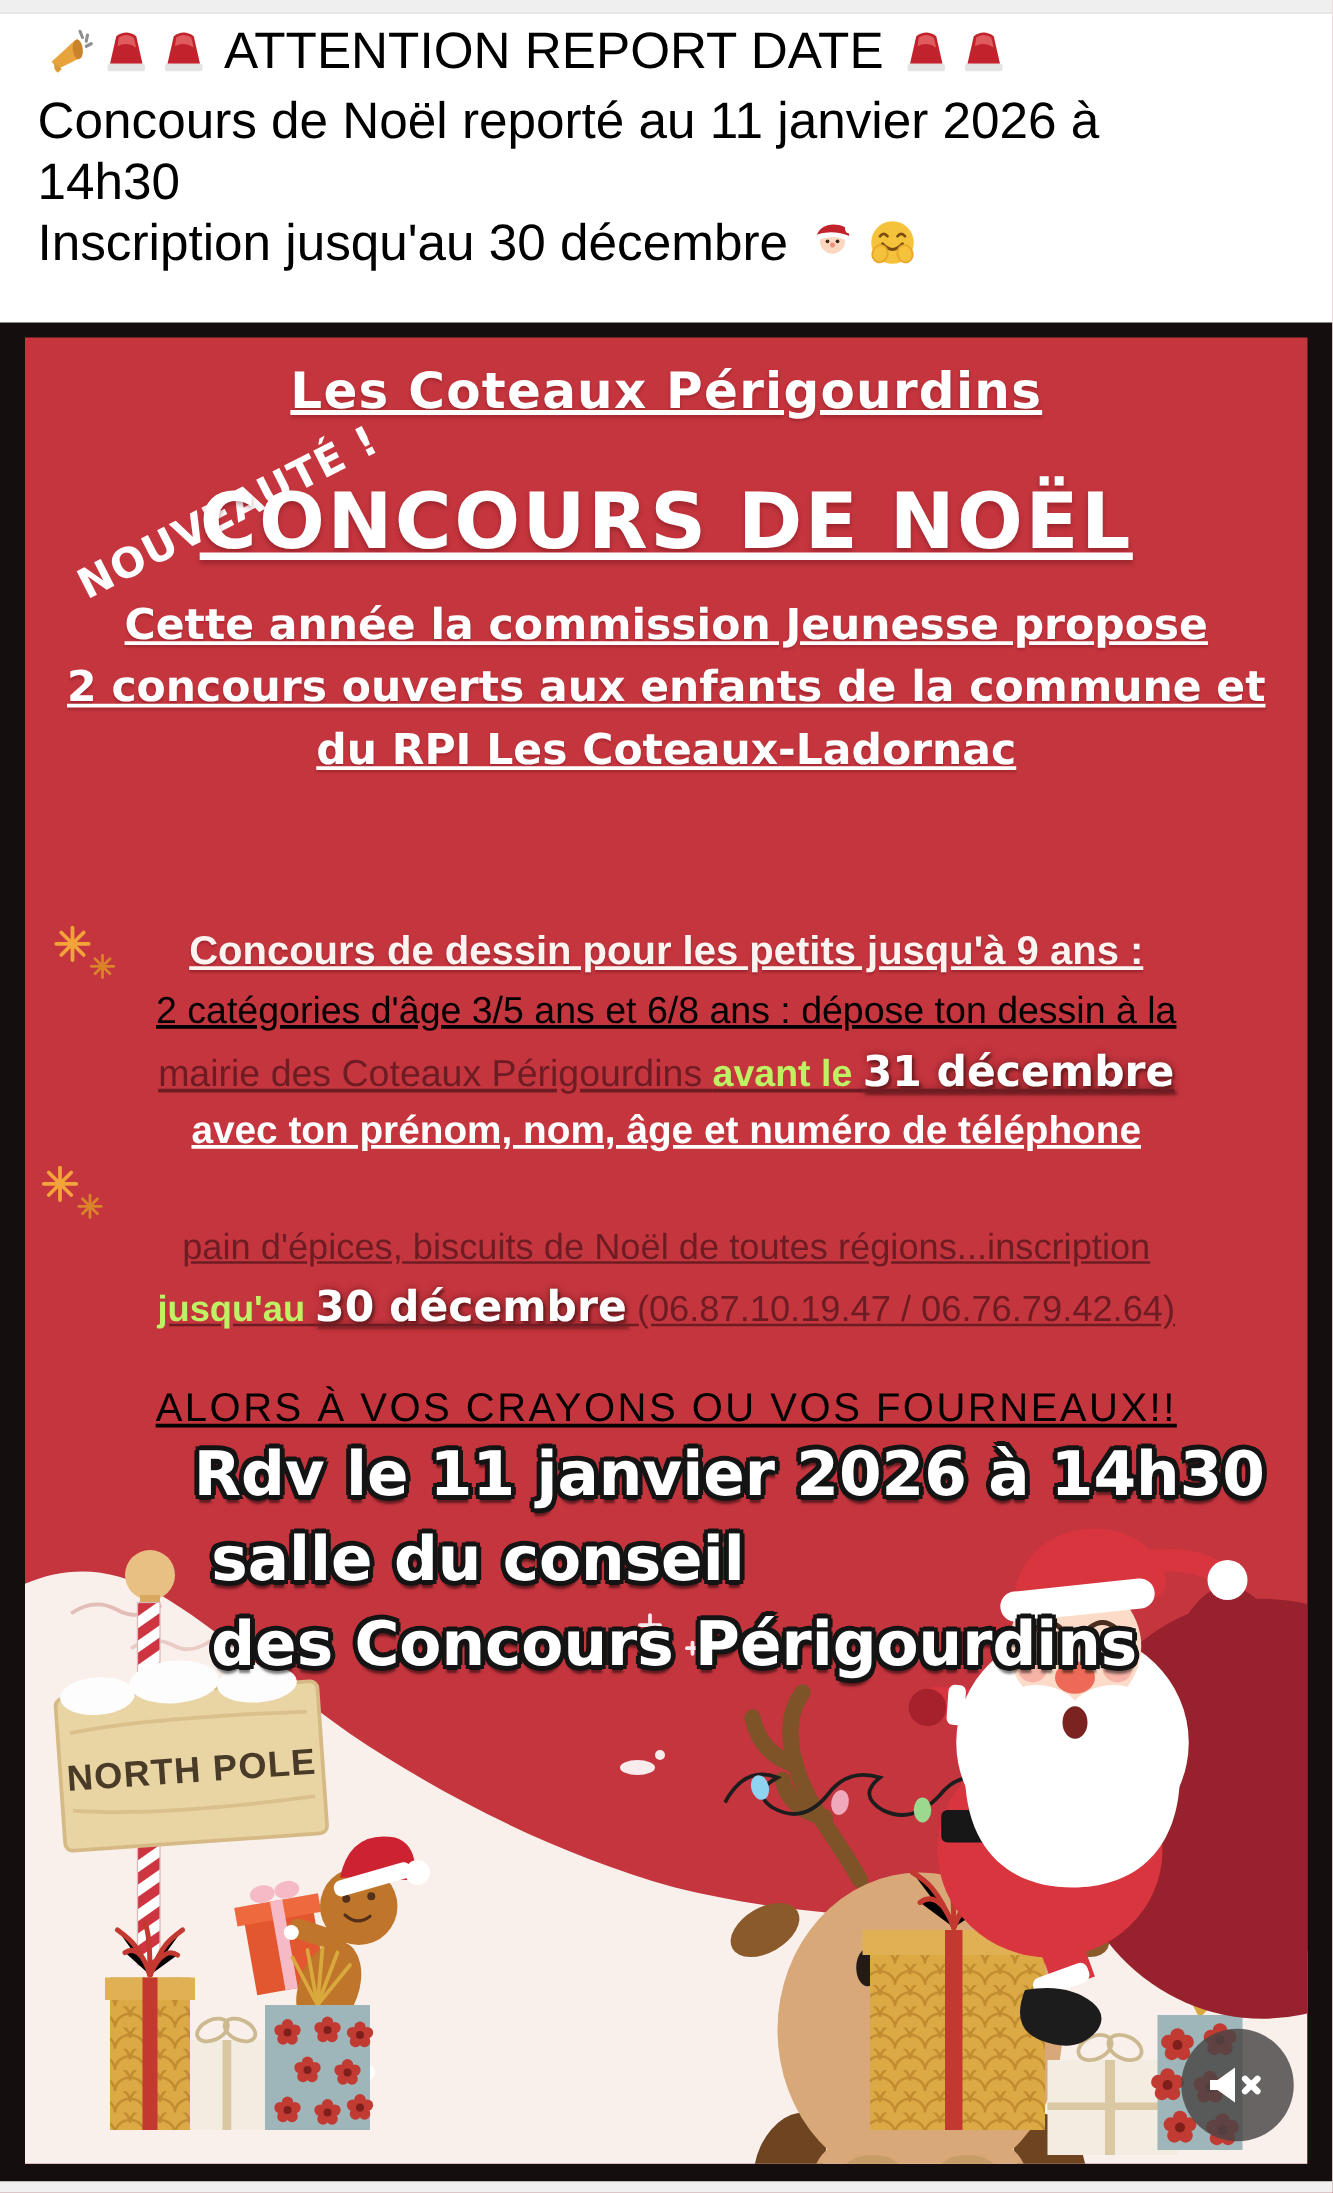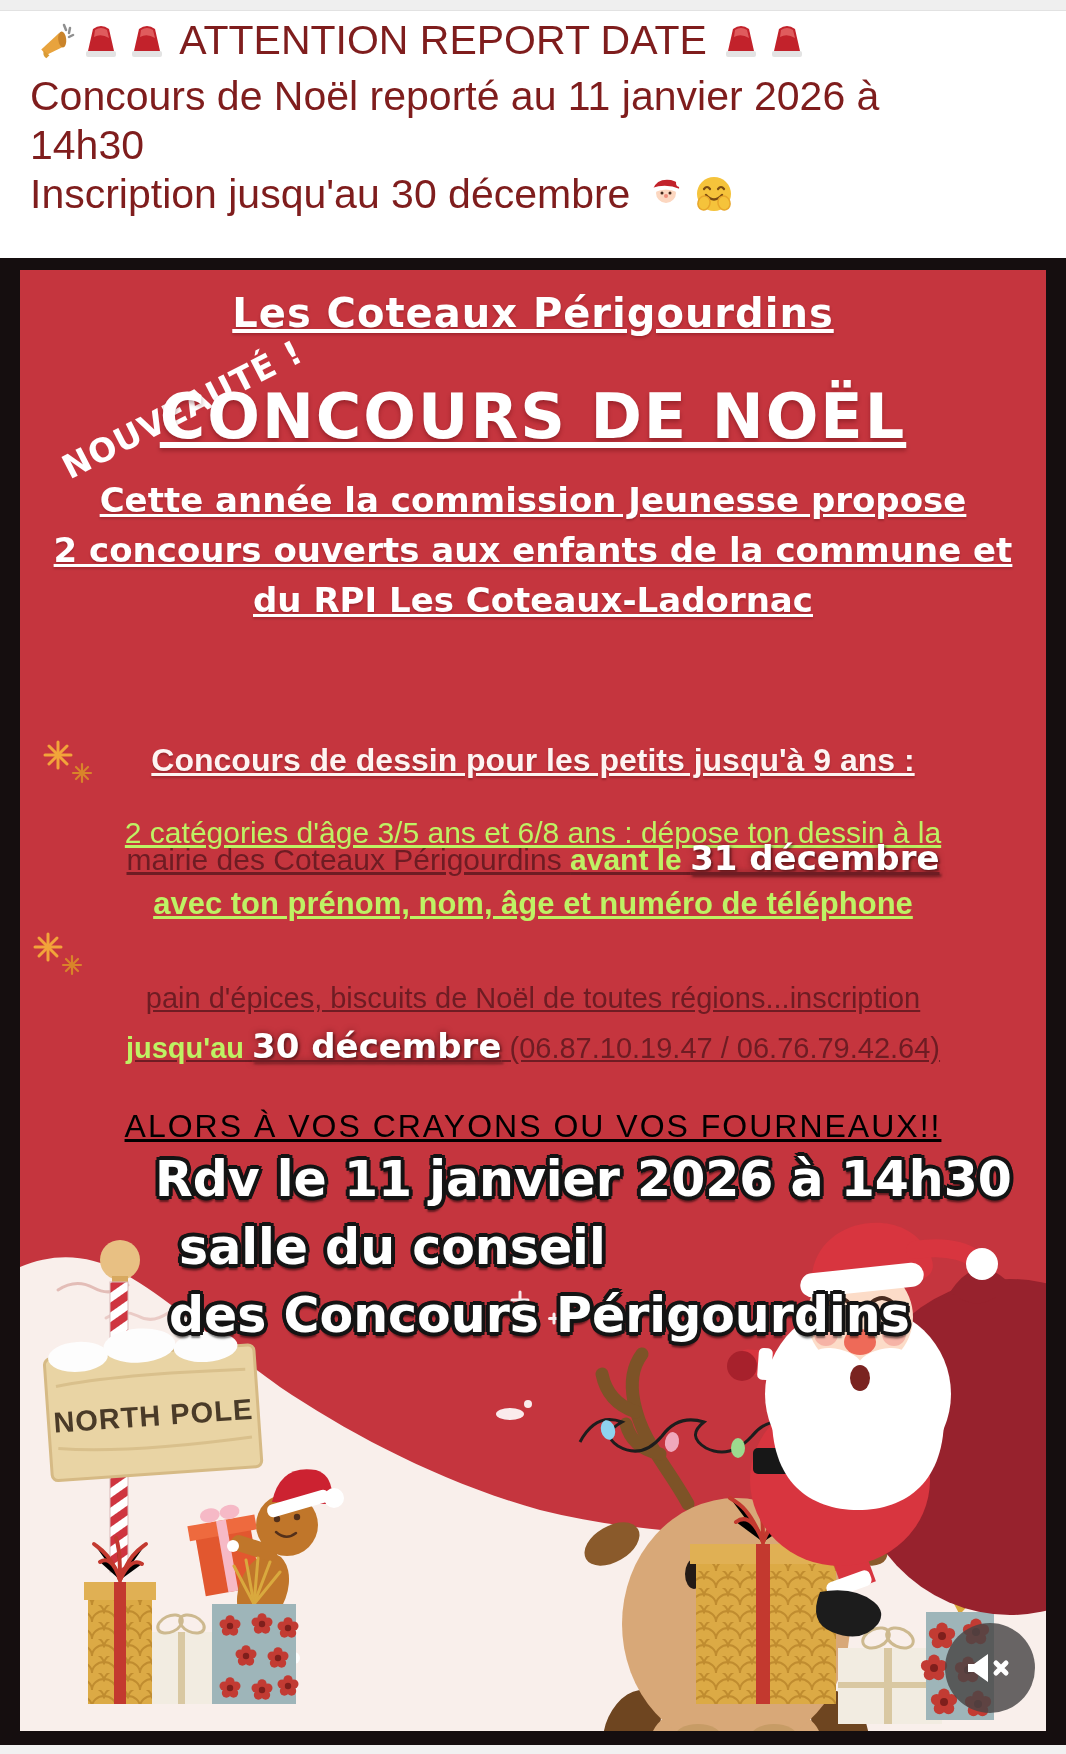--- a/index.html
+++ b/index.html
@@ -1,43 +1,43 @@
 <!DOCTYPE html>
 <html><head>
 <meta charset="utf-8">
 <style>
   html,body{margin:0;padding:0;background:#fff;}
   #screen{position:relative;width:1066px;height:1754px;overflow:hidden;background:#ffffff;
           font-family:"Liberation Sans",sans-serif;}
   .abs{position:absolute;}
   
   #topstrip{left:0;top:0;width:1066px;height:10px;background:#efefef;border-bottom:1px solid #e2e2e2;}
-  #post{left:30px;top:16px;width:1010px;color:#7f1d1d;font-size:41px;line-height:49px;font-weight:400;}
+  #post{left:30px;top:16px;width:1010px;color:#000000;font-size:41px;line-height:49px;font-weight:400;}
   .post-line{white-space:nowrap;}
   .emoji{display:inline-block;vertical-align:-7px;margin:0 3px;}
   
   #poster{left:0;top:258px;width:1066px;height:1496px;background:#150e0f;}
   #red{position:absolute;left:20px;top:12px;width:1026px;height:1461px;background:#c5353e;overflow:hidden;}
   #bottomstrip{left:0;top:1745px;width:1066px;height:9px;background:#f1f1f1;}
   
   .ptxt{position:absolute;left:0;width:1026px;text-align:center;color:#fff;text-decoration:underline;}
   #community{top:20px;font-size:40px;font-weight:700;letter-spacing:1px;
              font-family:"DejaVu Sans",sans-serif;text-shadow:0 2px 3px rgba(90,10,15,.35);}
   #badge{position:absolute;left:30px;top:120px;font-size:33px;font-weight:700;color:#fff;
          transform:rotate(-27deg);letter-spacing:1px;font-family:"DejaVu Sans",sans-serif;}
   #title{top:110px;font-size:62px;font-weight:800;letter-spacing:2px;
          font-family:"DejaVu Sans",sans-serif;text-shadow:0 3px 4px rgba(90,10,15,.4);}
   .intro{font-size:34px;font-weight:700;font-family:"DejaVu Sans",sans-serif;
          text-shadow:0 2px 2px rgba(90,10,15,.3);}
   #intro1{top:210px;} #intro2{top:260px;} #intro3{top:310px;}
   .bullhead{font-weight:700;font-size:32px;color:#fdf4f2;text-shadow:0 2px 2px rgba(80,10,15,.35);}
   #b1head{top:472px;} 
-  #b1l1{top:546px;font-size:30px;color:#bef264;font-weight:400;}
+  #b1l1{top:522px;font-size:30px;color:#000000;font-weight:400;}
   #b1l2{top:568px;font-size:30px;color:#6e1c23;}
-  #b1l3{top:616px;font-size:31px;color:#bef264;font-weight:700;}
+  #b1l3{top:616px;font-size:31px;color:#ffffff;font-weight:700;}
   #b2head{top:664px;}
   #b2l1{top:712px;font-size:29px;color:#6e1c23;font-weight:400;}
   #b2l2{top:756px;font-size:29px;color:#6e1c23;}
   .bold-dark{font-weight:700;color:#bef264;}
   .white-date{font-family:"DejaVu Sans",sans-serif;font-weight:700;font-size:34px;color:#ffffff;
               text-shadow:0 0 6px rgba(60,10,10,.55),2px 2px 2px rgba(0,0,0,.35);}
   #callout{top:838px;font-size:32px;letter-spacing:2px;color:#000000;font-weight:400;}
   #rdv{position:absolute;left:135px;top:876px;width:860px;text-align:left;
        font-family:"DejaVu Sans",sans-serif;font-weight:800;font-size:49px;line-height:68px;color:#fff;
        text-shadow:-3px -3px 0 #141414,3px -3px 0 #141414,-3px 3px 0 #141414,3px 3px 0 #141414,
@@ -385,21 +385,21 @@
             <circle cx="874" cy="222" r="12" fill="#f6b3a6"></circle>
           <ellipse cx="840" cy="230" rx="16" ry="13" fill="#ee6a58"></ellipse>
           <ellipse cx="817" cy="250" rx="26" ry="13" fill="#ffffff" transform="rotate(14 817 250)"></ellipse>
           <ellipse cx="863" cy="250" rx="26" ry="13" fill="#ffffff" transform="rotate(-14 863 250)"></ellipse>
           <ellipse cx="840" cy="266" rx="10" ry="13" fill="#7a2320"></ellipse>
         </g>
       </svg>
 
       <div id="rdv">
         <div>Rdv le 11 janvier 2026 à 14h30</div>
-        <div style="margin-left:24px;">salle du conseil</div>
+        <div style="margin-left:14px;">salle du conseil</div>
         <div style="margin-left:14px;">des Concours Périgourdins</div>
       </div>
     </div>
   </div>
 
   <div class="abs" id="mute">
     <svg width="52" height="52" viewBox="0 0 52 52">
       <path d="M10 30 L24 40 L24 12 L10 22 L4 22 L4 30 Z" fill="#ffffff"></path>
       <path d="M32 21 L42 31 M42 21 L32 31" stroke="#ffffff" stroke-width="5" stroke-linecap="round"></path>
     </svg>

